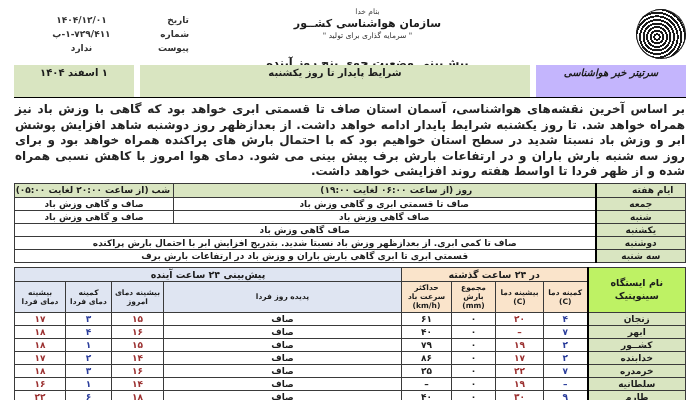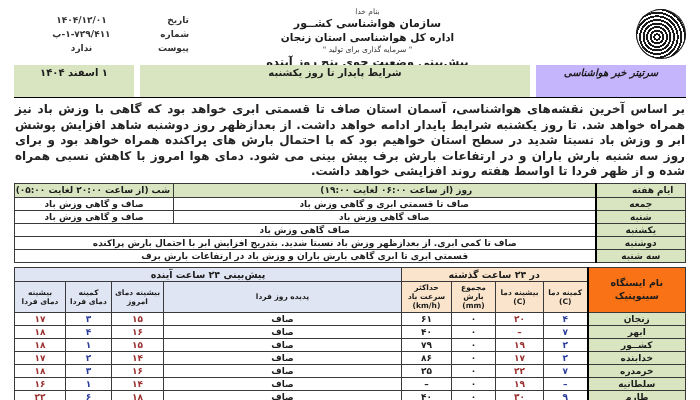--- a/index.html
+++ b/index.html
@@ -13,21 +13,21 @@
     background:repeating-radial-gradient(circle at 42% 56%, #ffffff 0 1.7px, #1a1a1a 1.7px 3.6px);
     box-shadow:inset 0 0 0 1px #1a1a1a;}
   .logo-text{width:78px;font-weight:bold;color:#222;text-align:center;line-height:1.2;padding-top:7px;}
   .logo-text .fa{font-size:6px;}
   .logo-text .en{font-size:6.5px;letter-spacing:.2px;}
   .center-zone{text-align:center;line-height:1.3;padding-top:1px;}
   .bismillah{font-size:7.5px;color:#444;}
   .org1{font-size:11px;font-weight:bold;}
   .org2{font-size:10.5px;font-weight:bold;}
   .slogan{font-size:7.5px;color:#333;}
-  .doc-title{font-size:11.5px;font-weight:bold;margin-top:1px;}
+  .doc-title{font-size:11.5px;font-weight:bold;margin-top:15px;}
   .meta-zone{padding-top:9px;font-size:9px;font-weight:bold;color:#333;}
   .meta-row{display:grid;grid-template-columns:40px 1fr;margin-bottom:4px;}
   .meta-label{text-align:right;}
   .meta-value{text-align:center;}
   .ltr-num{direction:ltr;unicode-bidi:bidi-override;display:inline-block;}
 
   
   .headline-row{display:grid;grid-template-columns:150px 390px 1fr;column-gap:6px;
     border-bottom:1.5px solid #000;margin-top:2px;align-items:stretch;}
   .headline-row>div{height:32px;line-height:15px;font-size:10px;font-weight:bold;text-align:center;}
@@ -49,21 +49,21 @@
   .days-table td{height:12px;font-weight:600;}
   .days-table .day-col,
   .days-table td.day-name{border-left:2px solid #000;}
   .days-table td.day-name{background:#d9e5c1;font-weight:bold;}
 
   
   .stations-table{margin-top:4px;font-size:9px;border:1.5px solid #000;}
   .stations-table th{font-weight:bold;}
   .group-row th{height:13px;font-size:9.5px;}
   .sub-row th{height:30px;font-size:7.5px;line-height:1.2;white-space:normal;}
-  .station-h{background:#f97316;font-size:9.5px !important;white-space:normal !important;line-height:1.3;border-left:2px solid #000;}
+  .station-h{background:#bef264;font-size:9.5px !important;white-space:normal !important;line-height:1.3;border-left:2px solid #000;}
   .past-h,.past-sub{background:#fae4cb;}
   .forecast-h,.forecast-sub{background:#dfe5f2;}
   .stations-table td{height:12px;font-weight:bold;}
   .stations-table td.station-name{background:#d9e5c1;border-left:2px solid #000;}
   td.min{color:#2b3d9b;}
   td.max{color:#9b3030;}
   td.phenom{font-weight:600;}
 </style>
 </head>
 <body>
@@ -71,21 +71,20 @@
 <div class="page">
 
   <div class="letterhead">
     <div class="logo-zone">
       <div class="logo-mark"></div>
     </div>
 
     <div class="center-zone">
       <div class="bismillah">بنام خدا</div>
       <div class="org1">سازمان هواشناسی کشــور</div>
-      <div class="org2">اداره کل هواشناسی استان زنجان</div>
       <div class="slogan">" سرمایه گذاری برای تولید "</div>
       <div class="doc-title">پیش‌بینی وضعیت جوی پنج روز آینده</div>
     </div>
 
     <div class="meta-zone">
       <div class="meta-row">
         <span class="meta-label">تاریخ</span>
         <span class="meta-value ltr-num">۱۴۰۴/۱۲/۰۱</span>
       </div>
       <div class="meta-row">

